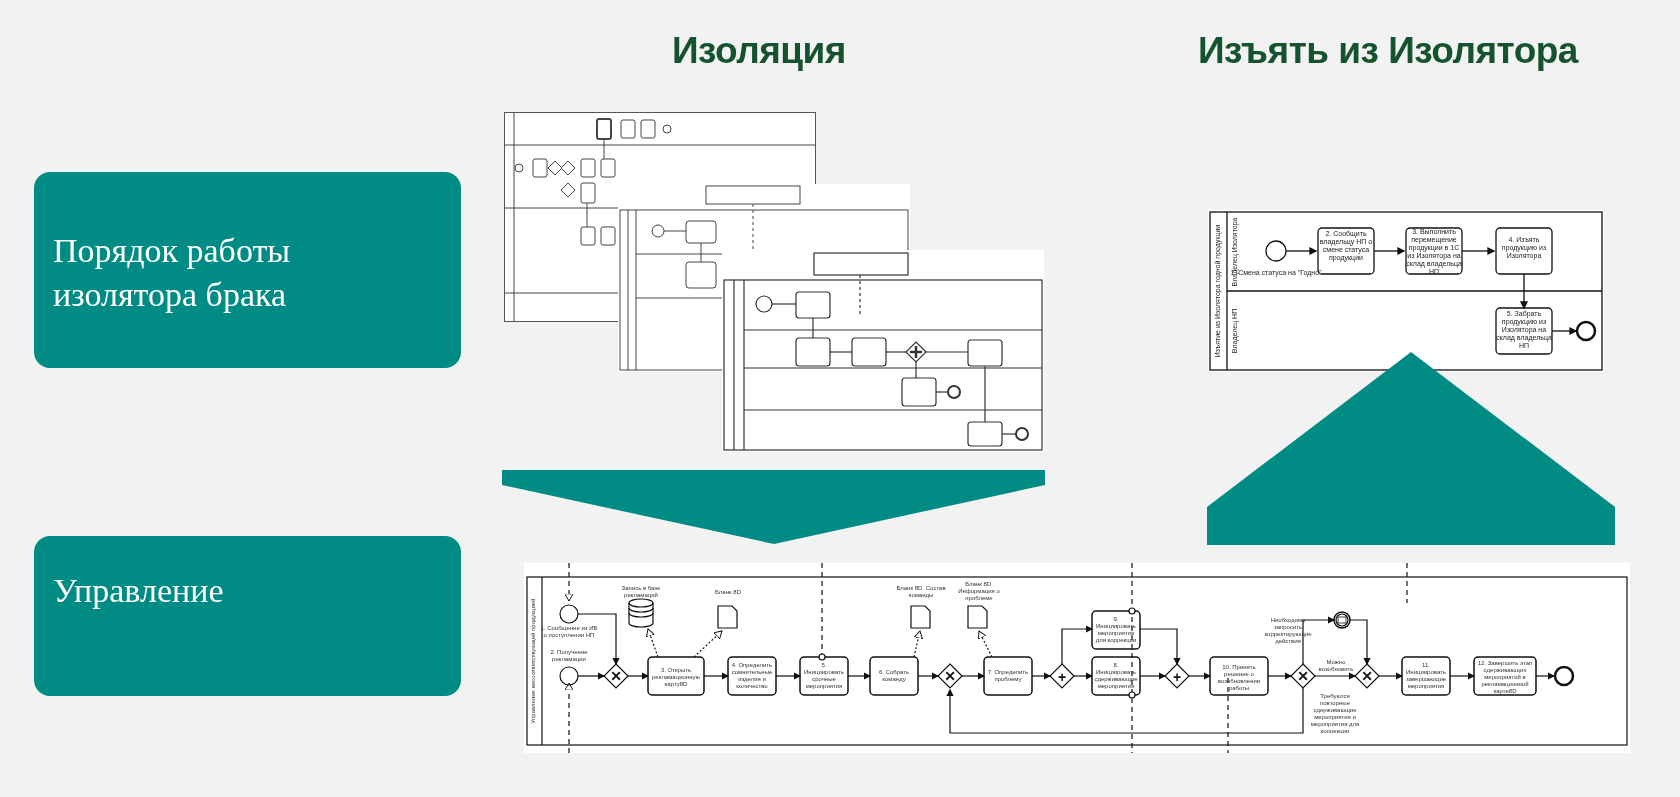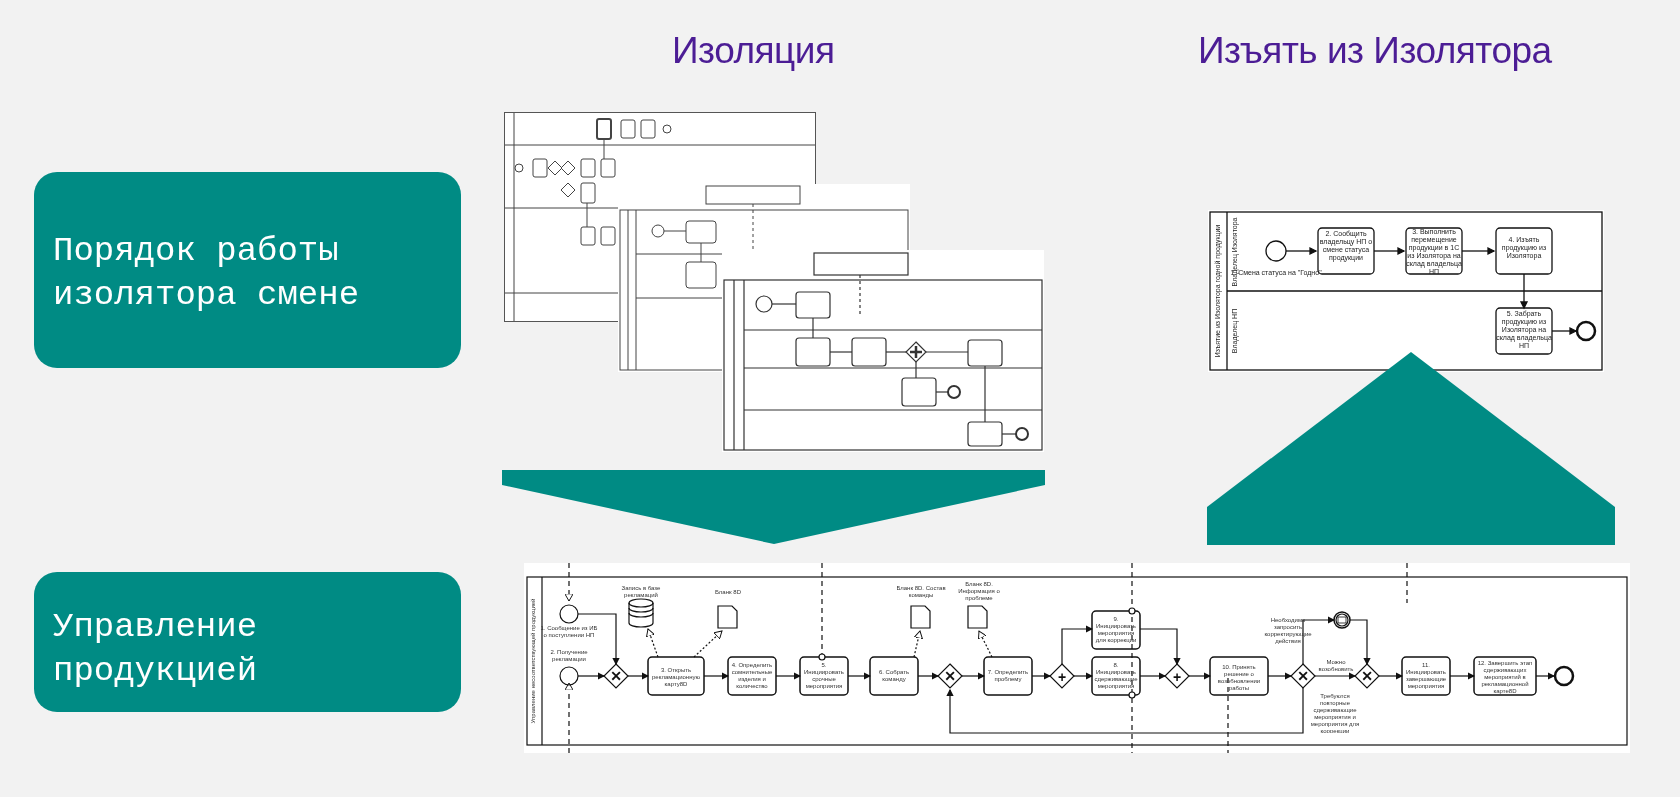--- a/index.html
+++ b/index.html
@@ -1,35 +1,34 @@
 <!DOCTYPE html>
 <html><head>
 <meta charset="utf-8">
 <style>
   html,body{margin:0;padding:0;}
   body{width:1680px;height:797px;background:#f2f2f2;position:relative;overflow:hidden;font-family:"Liberation Sans",sans-serif;}
-  .title{position:absolute;top:30px;font-weight:normal;font-size:37px;color:#4c1d95;font-family:"Liberation Sans",sans-serif;letter-spacing:-0.5px;}
-  .card{position:absolute;left:34px;width:427px;background:#008b84;border-radius:23px;color:#fff;font-family:Liberation Mono, monospace;font-size:34px;line-height:44px;box-sizing:border-box;padding-left:19px;}
+  .title{position:absolute;top:30px;font-weight:bold;font-size:37px;color:#14532d;font-family:"Liberation Sans",sans-serif;letter-spacing:-0.5px;}
+  .card{position:absolute;left:34px;width:427px;background:#008b84;border-radius:16px;color:#fff;font-family:Liberation Serif, serif;font-size:34px;line-height:44px;box-sizing:border-box;padding-left:19px;}
   .card .ln{display:block;white-space:nowrap;}
   .sheet{position:absolute;background:#fff;border:1px solid #555;}
   svg text{font-family:"Liberation Sans",sans-serif;}
 </style>
 </head>
 <body>
 
 <div class="title" style="left:672px;">Изоляция</div>
 <div class="title" style="left:1198px;">Изъять из Изолятора</div>
 
 <div class="card" style="top:172px;height:196px;padding-top:57px;">
   <span class="ln">Порядок работы</span>
-  <span class="ln">изолятора смене</span>
-</div>
-<div class="card" style="top:572px;height:140px;padding-top:33px;">
+  <span class="ln">изолятора брака</span>
+</div>
+<div class="card" style="top:536px;height:160px;padding-top:33px;">
   <span class="ln">Управление</span>
-  <span class="ln">продукцией</span>
 </div>
 
 <div class="sheet" style="left:504px;top:112px;width:310px;height:208px;">
   <svg width="310" height="208">
     <g stroke="#444" fill="none" stroke-width="1">
       <line x1="0" y1="32" x2="310" y2="32"></line>
       <line x1="0" y1="95" x2="310" y2="95"></line>
       <line x1="0" y1="180" x2="310" y2="180"></line>
       <line x1="9" y1="0" x2="9" y2="208"></line>
       <rect x="92" y="6" width="14" height="20" rx="2" stroke-width="2"></rect>

